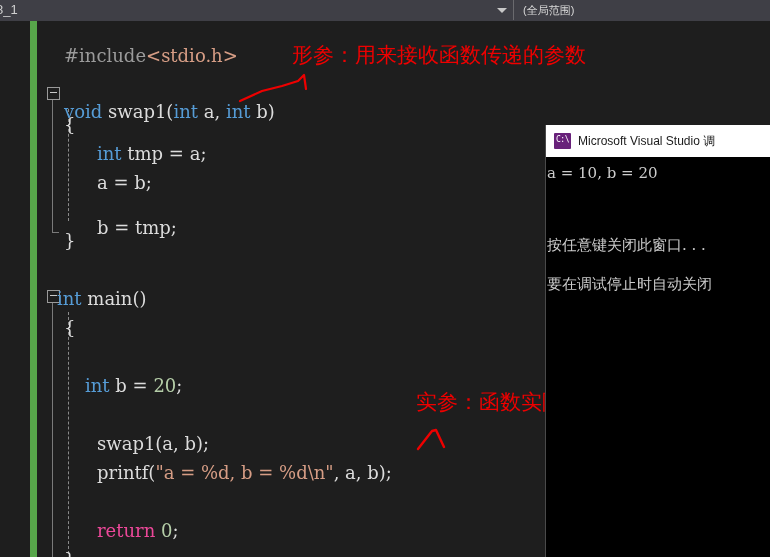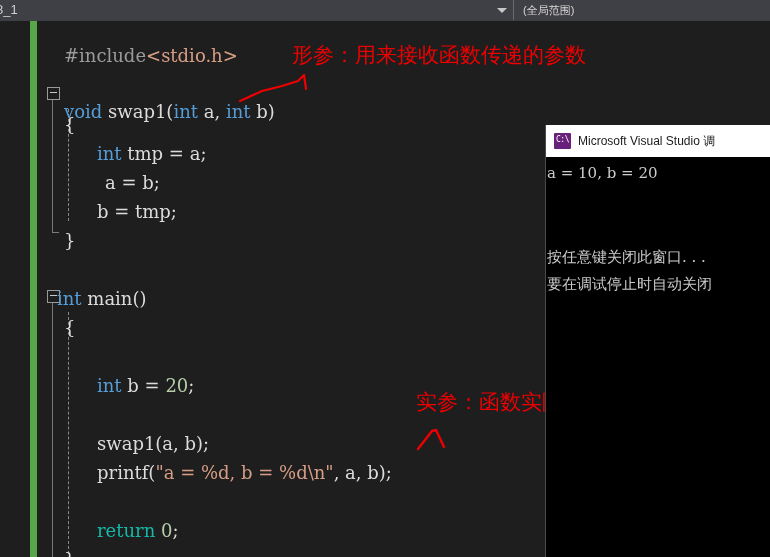--- a/index.html
+++ b/index.html
@@ -67,21 +67,21 @@
     font-size:18px;
   }
   .line{
     position:absolute;left:0;height:29px;line-height:29px;
     white-space:pre;
     font-family:"DejaVu Serif", serif;
     font-size:18px;
     color:#dcdcdc;
   }
   .kw{color:#569cd6;}
-  .kw2{color:#14b8a6;}
+  .kw2{color:#ec4899;}
   .num{color:#b5cea8;}
   .str{color:#d69d85;}
   .pre{color:#9b9b9b;}
   .preh{color:#d69d85;}
   .plain{color:#dcdcdc;}
 
   
   .fold{
     position:absolute;width:11px;height:11px;
     border:1px solid #9a9a9a;background:#1e1e1e;
@@ -175,26 +175,26 @@
       <div class="hline" style="left:15px;top:211px;width:7px;"></div>
       <div class="vdash" style="left:31px;top:88px;height:112px;"></div>
 
       <div class="vline" style="left:15px;top:282px;height:261px;"></div>
 
       <div class="vdash" style="left:31px;top:291px;height:242px;"></div>
     <div class="line" style="top: 20px; left: 27px;"><span class="pre">#include</span><span class="preh">&lt;stdio.h&gt;</span></div>
         <div class="line" style="top: 76px; left: 27px;"><span class="kw">void</span><span class="plain"> swap1(</span><span class="kw">int</span><span class="plain"> a, </span><span class="kw">int</span><span class="plain"> b)</span></div>
         <div class="line" style="top: 89px; left: 27px;"><span class="plain">{</span></div>
         <div class="line" style="top: 118px; left: 60px;"><span class="kw">int</span><span class="plain"> tmp = a;</span></div>
-        <div class="line" style="top: 147px; left: 68px;"><span class="plain">a = b;</span></div>
-        <div class="line" style="top: 176px; left: 60px;"><span class="plain">b = tmp;</span></div>
+        <div class="line" style="top: 147px; left: 60px;"><span class="plain">a = b;</span></div>
+        <div class="line" style="top: 192px; left: 60px;"><span class="plain">b = tmp;</span></div>
         <div class="line" style="top: 205px; left: 27px;"><span class="plain">}</span></div>
         <div class="line" style="top: 263px; left: 20px;"><span class="kw">int</span><span class="plain"> main()</span></div>
         <div class="line" style="top: 292px; left: 27px;"><span class="plain">{</span></div>
-        <div class="line" style="top: 350px; left: 60px;"><span class="kw">int</span><span class="plain"> b = </span><span class="num">20</span><span class="plain">;</span></div>
+        <div class="line" style="top: 350px; left: 48px;"><span class="kw">int</span><span class="plain"> b = </span><span class="num">20</span><span class="plain">;</span></div>
         <div class="line" style="top: 408px; left: 60px;"><span class="plain">swap1(a, b);</span></div>
         <div class="line" style="top: 437px; left: 60px;"><span class="plain">printf(</span><span class="str">"a = %d, b = %d\n"</span><span class="plain">, a, b);</span></div>
         <div class="line" style="top: 495px; left: 60px;"><span class="kw2">return</span><span class="plain"> </span><span class="num">0</span><span class="plain">;</span></div>
         <div class="line" style="top: 524px; left: 27px;"><span class="plain">}</span></div>
       </div>
 
     <svg class="annot-svg" style="left:200px;top:40px;width:140px;height:50px;" viewBox="0 0 140 50">
       <polyline points="40,40 62,30 82,25 98,20 104,14 106,28" fill="none" stroke="#ee0000" stroke-width="2.2" stroke-linejoin="round" stroke-linecap="round"></polyline>
     </svg>
 
@@ -211,18 +211,18 @@
     <div class="console-title">
       <div class="console-icon">
         <div class="console-icon-text">C:\</div>
       </div>
       <div class="console-title-text">Microsoft Visual Studio 调</div>
     </div>
     <div class="console-body" id="console-body">
         <div class="cline" style="top: 6px;">a = 10, b = 20</div>
         <div class="cline" style="top: 27px;"></div>
         <div class="cline" style="top: 69px; margin-top: 48px;">要在调试停止时自动关闭</div>
-        <div class="cline" style="top: 90px;">按任意键关闭此窗口. . .</div>
+        <div class="cline" style="top: 78px;">按任意键关闭此窗口. . .</div>
       </div>
 
   </div>
 
 </div>
 
 </body></html>

